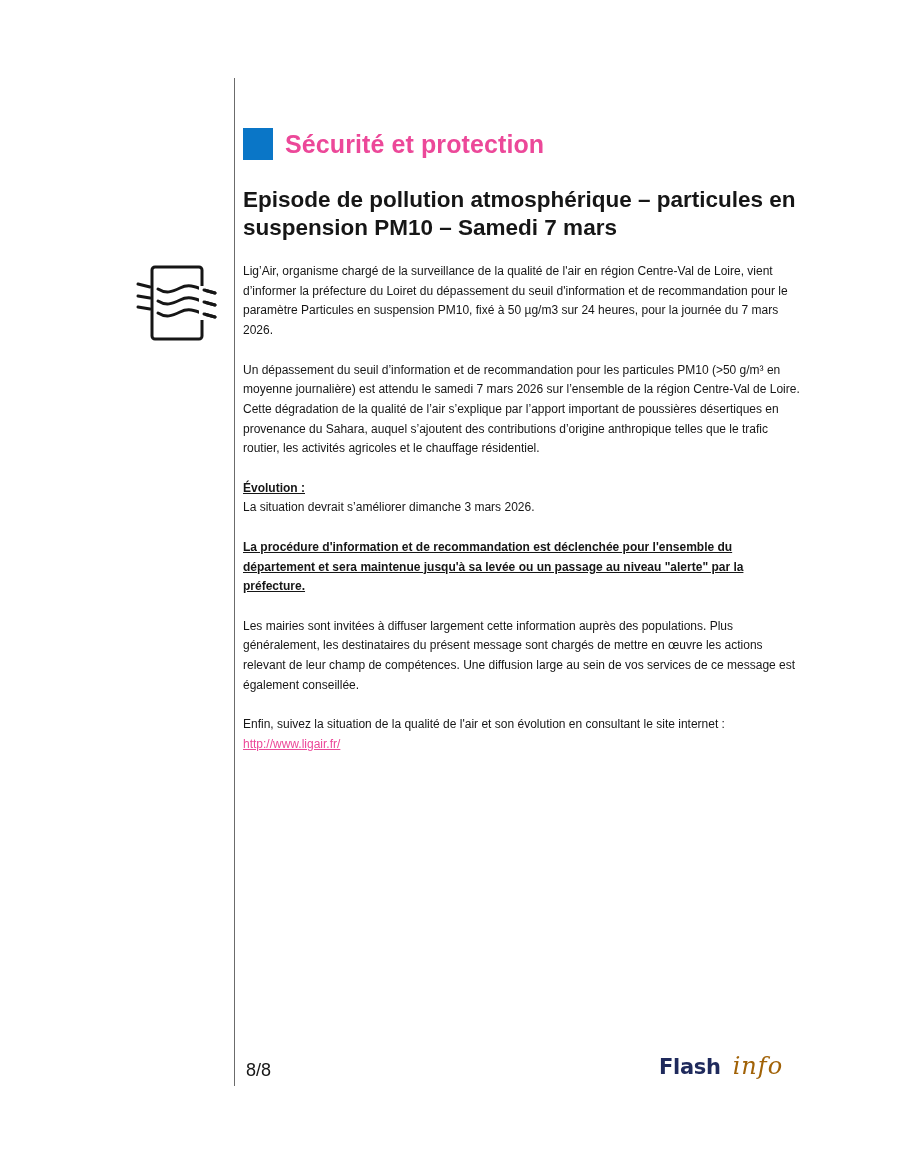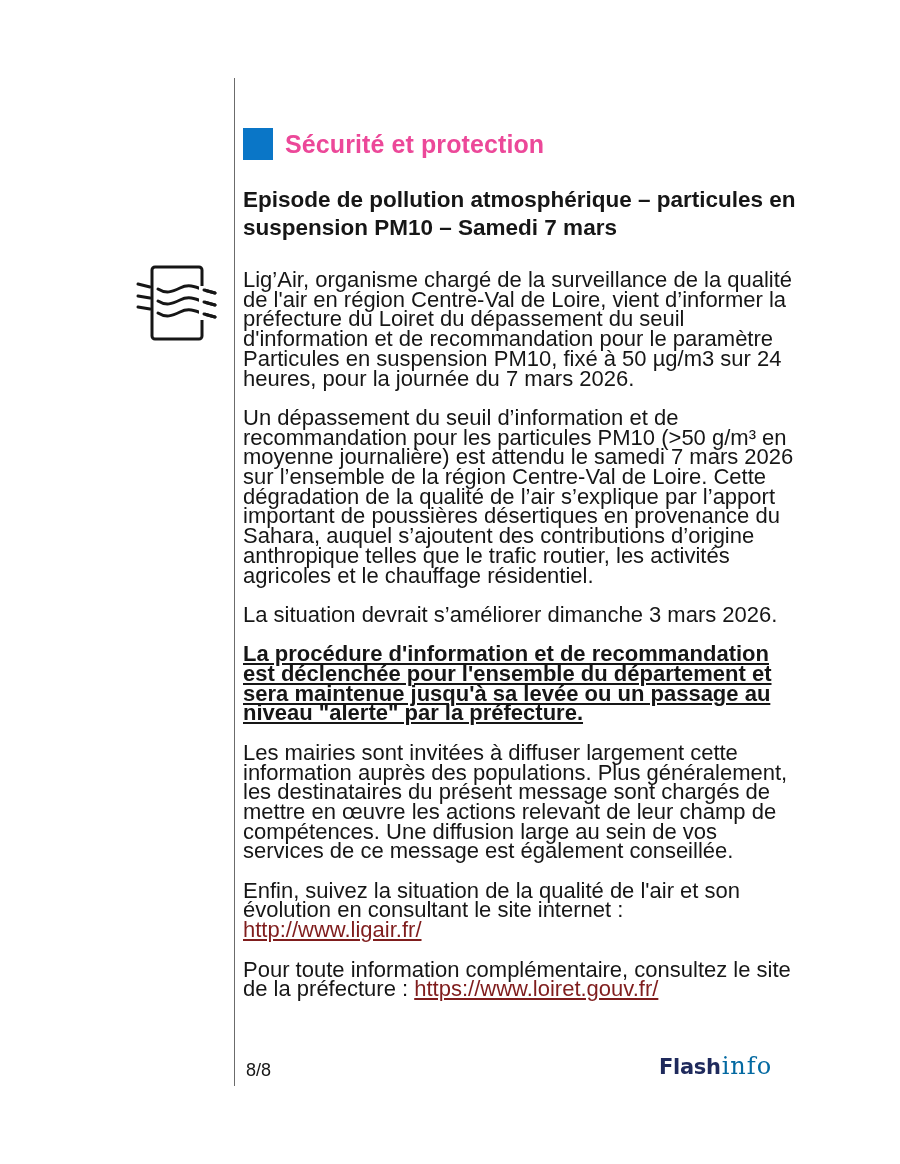--- a/index.html
+++ b/index.html
@@ -55,40 +55,40 @@
     .side-icon {
       position: absolute;
       left: 136px;
       top: 264px;
       width: 84px;
       height: 80px;
     }
     .content {
       position: absolute;
       left: 243px;
-      top: 270px;
+      top: 262px;
       width: 560px;
-      font-size: 22px;
+      font-size: 12px;
       line-height: 19.7px;
       color: #161616;
     }
     .content p {
       margin: 0 0 19.7px 0;
     }
     .subhead {
       font-weight: bold;
       text-decoration: underline;
       display: block;
     }
     .callout {
       font-weight: bold;
       text-decoration: underline;
     }
     .link {
-      color: #7f1d1d;
+      color: #ec4899;
       text-decoration: underline;
     }
     .footer-page {
       position: absolute;
       left: 246px;
       top: 1060px;
       font-size: 18px;
       color: #161616;
     }
     .footer-logo {
@@ -100,23 +100,24 @@
     }
     .logo-flash {
       font-family: "DejaVu Sans", sans-serif;
       font-weight: bold;
       font-size: 21px;
       color: #1f2a5c;
       letter-spacing: -0.3px;
     }
     .logo-info {
       font-family: "DejaVu Serif", serif;
+      font-style: italic;
       font-size: 24px;
-      color: #0369a1;
-      margin-left: 1px;
+      color: #a16207;
+      margin-left: 12px;
       letter-spacing: 1px;
     }
   </style>
 </head>
 <body>
 
 <div class="vrule"></div>
 
 <div class="section-header">
   <div class="section-square"></div>
@@ -145,34 +146,32 @@
 </div>
 
 <div class="content">
   <p>Lig’Air, organisme chargé de la surveillance de la qualité de l'air en région Centre-Val de Loire, vient d’informer la préfecture du Loiret du dépassement du seuil d'information et de recommandation pour le paramètre Particules en suspension PM10, fixé à 50 µg/m3 sur 24 heures, pour la journée du 7 mars 2026.</p>
 
   <p>
     <span>Un dépassement du seuil d’information et de recommandation pour les particules PM10 (&gt;50 g/m³ en moyenne journalière) est attendu le samedi 7 mars 2026 sur l’ensemble de la région Centre-Val de Loire. Cette dégradation de la qualité de l’air s’explique par l’apport important de poussières désertiques en provenance du Sahara, auquel s’ajoutent des contributions d’origine anthropique telles que le trafic routier, les activités agricoles et le chauffage résidentiel.</span>
   </p>
 
   <p>
+    <span class="subhead">Évolution :</span>
     <span>La situation devrait s’améliorer dimanche 3 mars 2026.</span>
   </p>
 
   <p class="callout">La procédure d'information et de recommandation est déclenchée pour l'ensemble du département et sera maintenue jusqu'à sa levée ou un passage au niveau "alerte" par la préfecture.</p>
 
   <p>Les mairies sont invitées à diffuser largement cette information auprès des populations. Plus généralement, les destinataires du présent message sont chargés de mettre en œuvre les actions relevant de leur champ de compétences. Une diffusion large au sein de vos services de ce message est également conseillée.</p>
 
   <p>
     <span>Enfin, suivez la situation de la qualité de l'air et son évolution en consultant le site internet : </span><a class="link">http://www.ligair.fr/</a>
   </p>
 
-  <p>
-    <span>Pour toute information complémentaire, consultez le site de la préfecture : </span><a class="link">https://www.loiret.gouv.fr/</a>
-  </p>
 </div>
 
 <div class="footer-page">8/8</div>
 
 <div class="footer-logo">
   <span class="logo-flash">Flash</span>
   <span class="logo-info">info</span>
 </div>
 
 </body></html>

